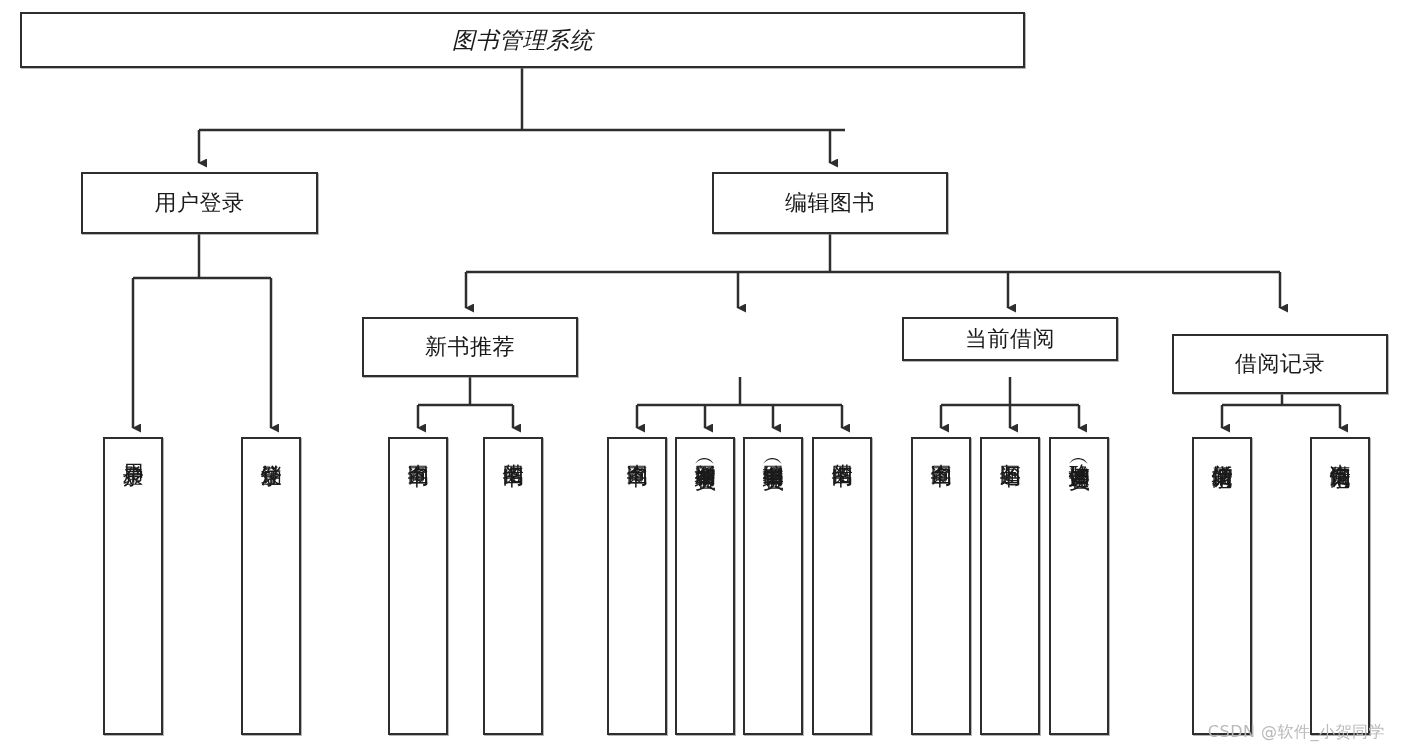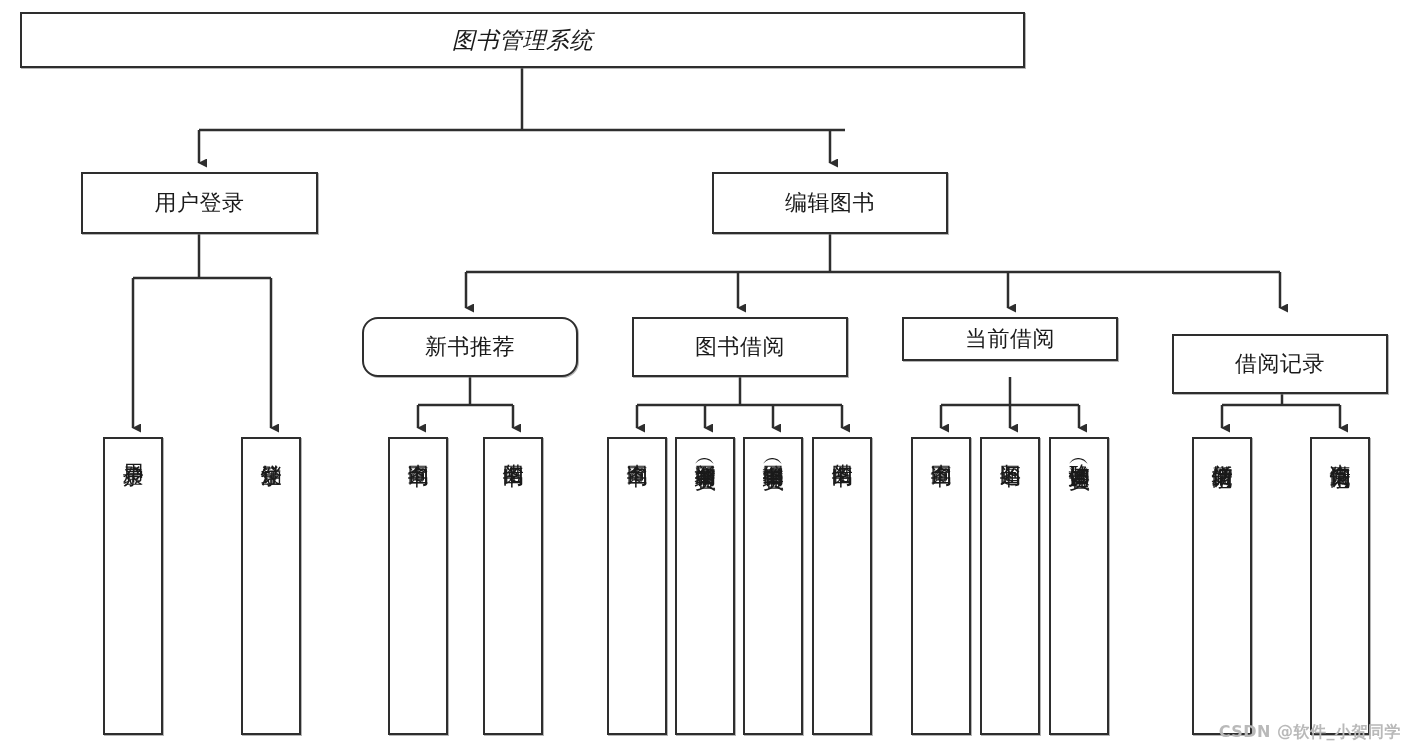--- a/index.html
+++ b/index.html
@@ -59,27 +59,26 @@
   .node.level-leaf .node-label {
     writing-mode: vertical-rl;
     text-orientation: upright;
     font-size: 21px;
     line-height: 1.06;
     letter-spacing: 1px;
     white-space: nowrap;
   }
   #watermark {
     position: absolute;
-    right: 4px;
+    right: 20px;
     bottom: 4px;
     font-size: 16px;
     color: #b9b9b9;
     white-space: nowrap;
     letter-spacing: 0.5px;
-    font-weight: bold;
   }
 </style>
 </head>
 <body>
 
 <div id="diagram-root">
 
   <svg id="edges-layer" viewBox="0 0 1405 747" width="1405" height="747" xmlns="http://www.w3.org/2000/svg">
     <defs>
       <marker id="arrowhead" markerWidth="9" markerHeight="9" refX="4.5" refY="8" orient="auto" markerUnits="userSpaceOnUse">
@@ -135,27 +134,24 @@
   </div>
 
   <div class="node level-branch" style="left:81px; top:172px; width:237px; height:62px;">
     <span class="node-label">用户登录</span>
   </div>
 
   <div class="node level-branch" style="left:712px; top:172px; width:236px; height:62px;">
     <span class="node-label">编辑图书</span>
   </div>
 
-  <div class="node level-branch" style="left:362px; top:317px; width:216px; height:60px;border-radius:16px;">
+  <div class="node level-branch" style="left:362px; top:317px; width:216px; height:60px;">
     <span class="node-label">新书推荐</span>
   </div>
 
-  <div class="node level-branch" style="left:632px; top:317px; width:216px; height:60px;">
-    <span class="node-label">图书借阅</span>
-  </div>
 
   <div class="node level-branch" style="left:902px; top:317px; width:216px; height:44px;">
     <span class="node-label">当前借阅</span>
   </div>
 
   <div class="node level-branch" style="left:1172px; top:334px; width:216px; height:60px;">
     <span class="node-label">借阅记录</span>
   </div>
 
   <div class="node level-leaf" style="left:103px; top:437px; width:60px; height:298px;">

